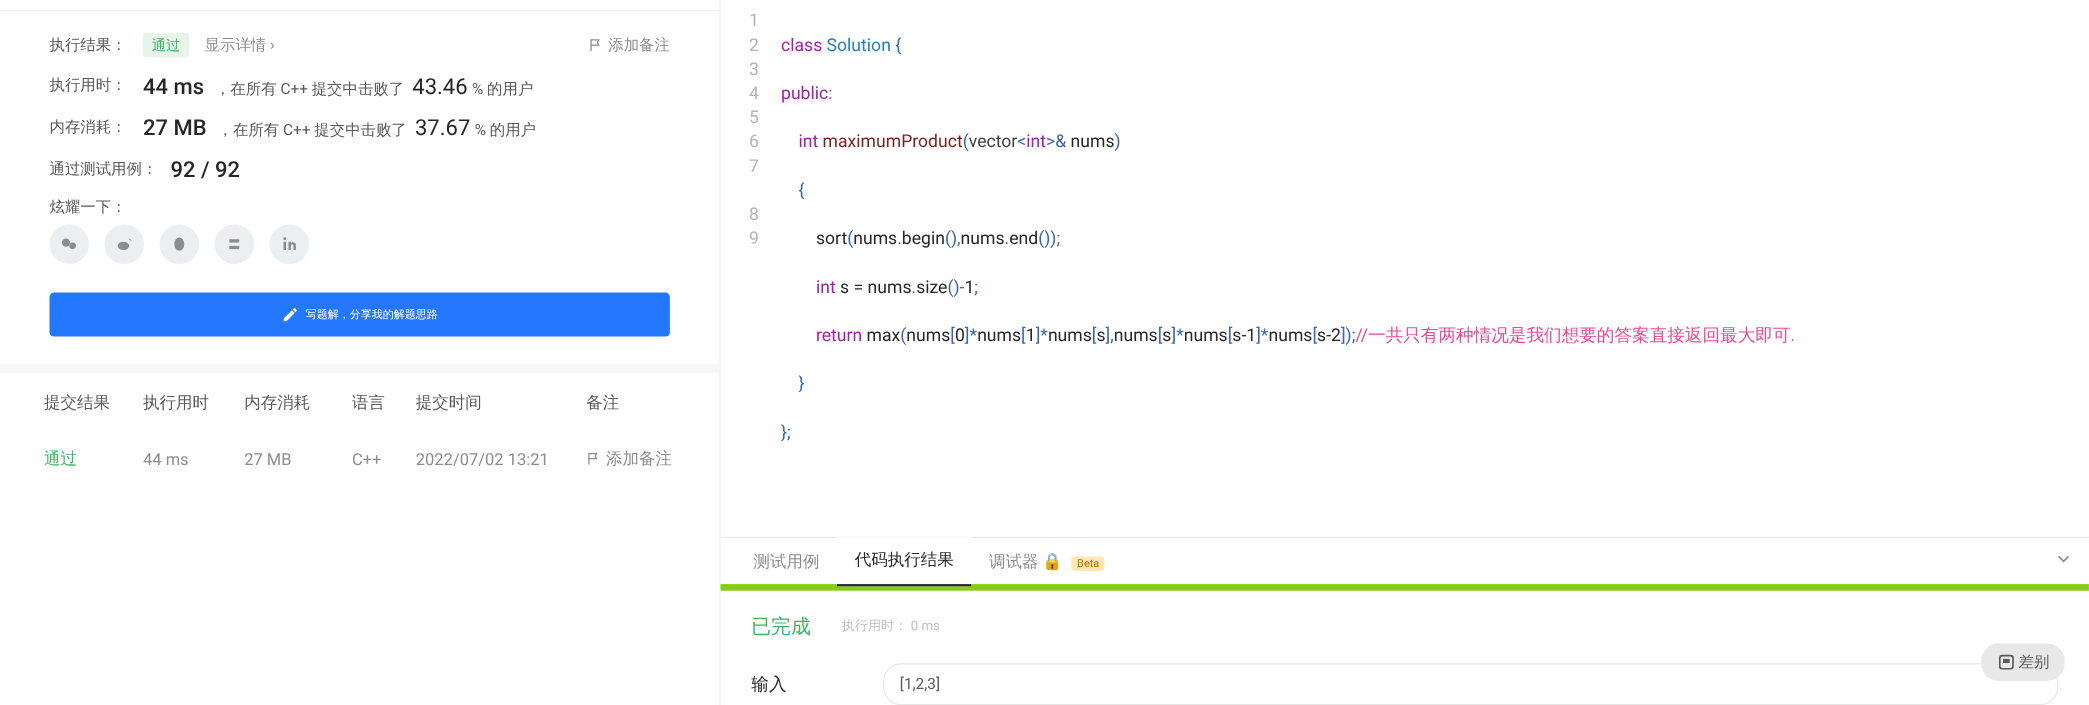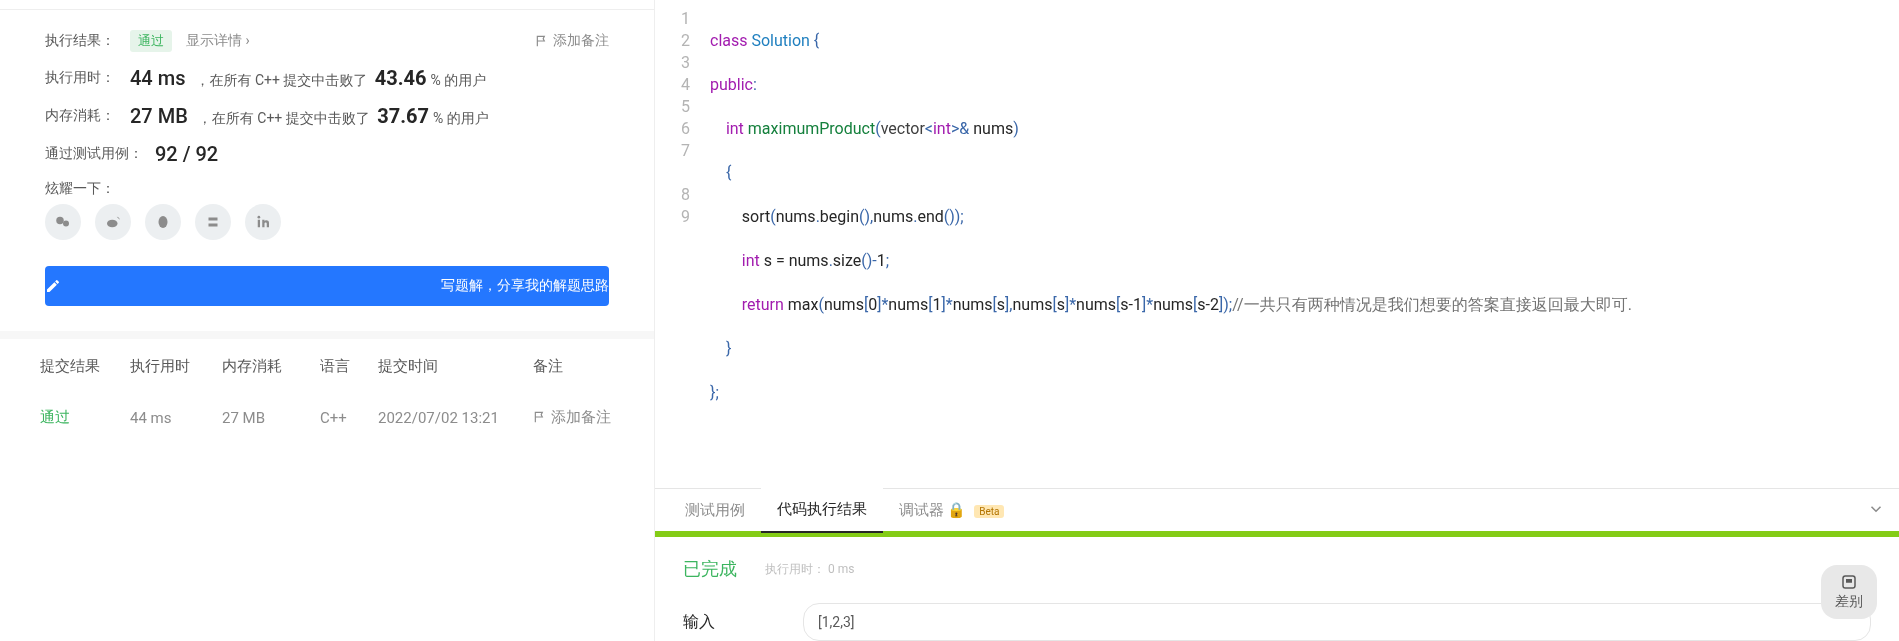--- a/index.html
+++ b/index.html
@@ -7,25 +7,25 @@
 .left-panel{width:655px;border-right:1px solid #eee;display:flex;flex-direction:column}
 .left-tabs{display:flex;border-bottom:1px solid #eee;padding:0 12px;height:10px;align-items:center;color:#8c8c8c}
 .result-card{padding:20px 45px 25px;border-bottom:8px solid #f7f7f7}
 .result-row{display:flex;align-items:center;margin-bottom:14px;color:#595959}
 .result-row .label{min-width:85px;color:#595959}
 .status-pass{background:#e6f4ea;color:#3cb55f;padding:2px 8px;border-radius:3px;font-size:13px;margin-right:14px}
 .show-details{color:#8c8c8c;cursor:pointer}
 .add-note{margin-left:auto;color:#8c8c8c;cursor:pointer;display:flex;align-items:center;gap:4px}
 .metric{font-size:20px;font-weight:500;color:#262626;margin-right:10px}
 .metric-desc{color:#595959}
-.metric-pct{font-size:20px;font-weight:700;color:#262626;margin:16px 4px}
+.metric-pct{font-size:20px;font-weight:400;color:#262626;margin:16px 4px}
 .share-icons{display:flex;gap:14px;margin-left:0}
 .share-icon{width:36px;height:36px;border-radius:50%;background:#eceff1;display:flex;align-items:center;justify-content:center;color:#8c8c8c;cursor:pointer}
 .share-icon svg{width:18px;height:18px;fill:#8c8c8c}
-.write-btn{margin-top:26px;width:100%;background:#2477ff;color:#fff;border:none;border-radius:4px;height:40px;font-size:14px;cursor:pointer;display:flex;align-items:center;justify-content:space-between;gap:6px}
+.write-btn{margin-top:26px;width:100%;background:#2477ff;color:#fff;border:none;border-radius:4px;height:40px;font-size:10px;cursor:pointer;display:flex;align-items:center;justify-content:center;gap:6px}
 .history{padding:18px 40px 0}
 .history-header{display:flex;font-size:15px;color:#595959;padding-bottom:18px}
 .history-header>div{flex:none}
 .history-row{display:flex;align-items:center;padding:14px 0;font-size:15px}
 .history-row>div{flex:none}
 .col-result{width:90px}
 .col-time{width:92px}
 .col-mem{width:98px}
 .col-lang{width:58px}
 .col-submit{width:155px}
@@ -36,40 +36,40 @@
 .top-bar{height:10px;display:flex;align-items:center;justify-content:flex-end;padding:0 20px;color:#3cb55f;gap:20px}
 .editor{flex:none;display:flex;font-family:Consolas,Monaco,monospace;font-size:16px;line-height:22px;padding-top:8px}
 .gutter{width:55px;text-align:right;color:#b4b4b4;padding-right:20px;user-select:none}
 .gutter div{height:22px}
 .code{flex:1;white-space:pre;color:#262626}
 .code-line{height:22px}
 .code-wrap{white-space:pre-wrap;padding-left:0}
 .kw{color:#a21caf}
 .type{color:#404040}
 .cls{color:#1f7fbf}
-.fn{color:#15803d}
+.fn{color:#7f1d1d}
 .op{color:#262626}
 .p{color:#3a67a9}
 .num{color:#262626}
-.cm{color:#737373}
+.cm{color:#ec4899}
 .console{border-top:1px solid #e5e5e5;flex:1;display:flex;flex-direction:column;margin-top:40px}
 .console-tabs{display:flex;align-items:center;border-bottom:6px solid #84cc16;height:48px;padding:0 14px}
 .ctab{padding:12px 16px;color:#8c8c8c;cursor:pointer;font-size:15px}
 .ctab.active{color:#262626;border-bottom:2px solid #262626;background:#fff}
 .ctab .beta{background:#ffe7b3;color:#b37400;font-size:10px;padding:1px 5px;border-radius:3px;margin-left:4px}
 .ctab .lock{color:#f5a623}
 .chev{margin-left:auto;color:#8c8c8c;cursor:pointer}
 .console-body{padding:20px 28px}
 .done-row{display:flex;align-items:center;gap:28px;margin-bottom:22px}
 .done{color:#3cb55f;font-size:18px;font-weight:500}
 .exec-time{color:#bfbfbf;font-size:12px}
 .io-row{display:flex;align-items:center;margin-bottom:25px}
 .io-label{width:120px;color:#262626;font-size:16px}
 .io-box{flex:1;border:1px solid #e5e5e5;border-radius:16px;padding:10px 14px;color:#595959;font-size:14px;background:#fff}
-.diff-btn{position:absolute;right:22px;bottom:22px;background:#e8e8e8;color:#595959;border-radius:16px;padding:8px 14px;font-size:14px;display:flex;flex-direction:column;align-items:center;gap:2px;cursor:pointer}
+.diff-btn{position:absolute;right:22px;bottom:22px;background:#e8e8e8;color:#595959;border-radius:16px;padding:8px 14px;font-size:14px;display:flex;flex-direction:row;align-items:center;gap:2px;cursor:pointer}
 .diff-btn svg{width:18px;height:18px;fill:#595959}
 .right-panel{position:relative}
 </style>
 </head>
 <body>
 
 <div class="left-panel">
   <div class="left-tabs"></div>
 
   <div class="result-card">

